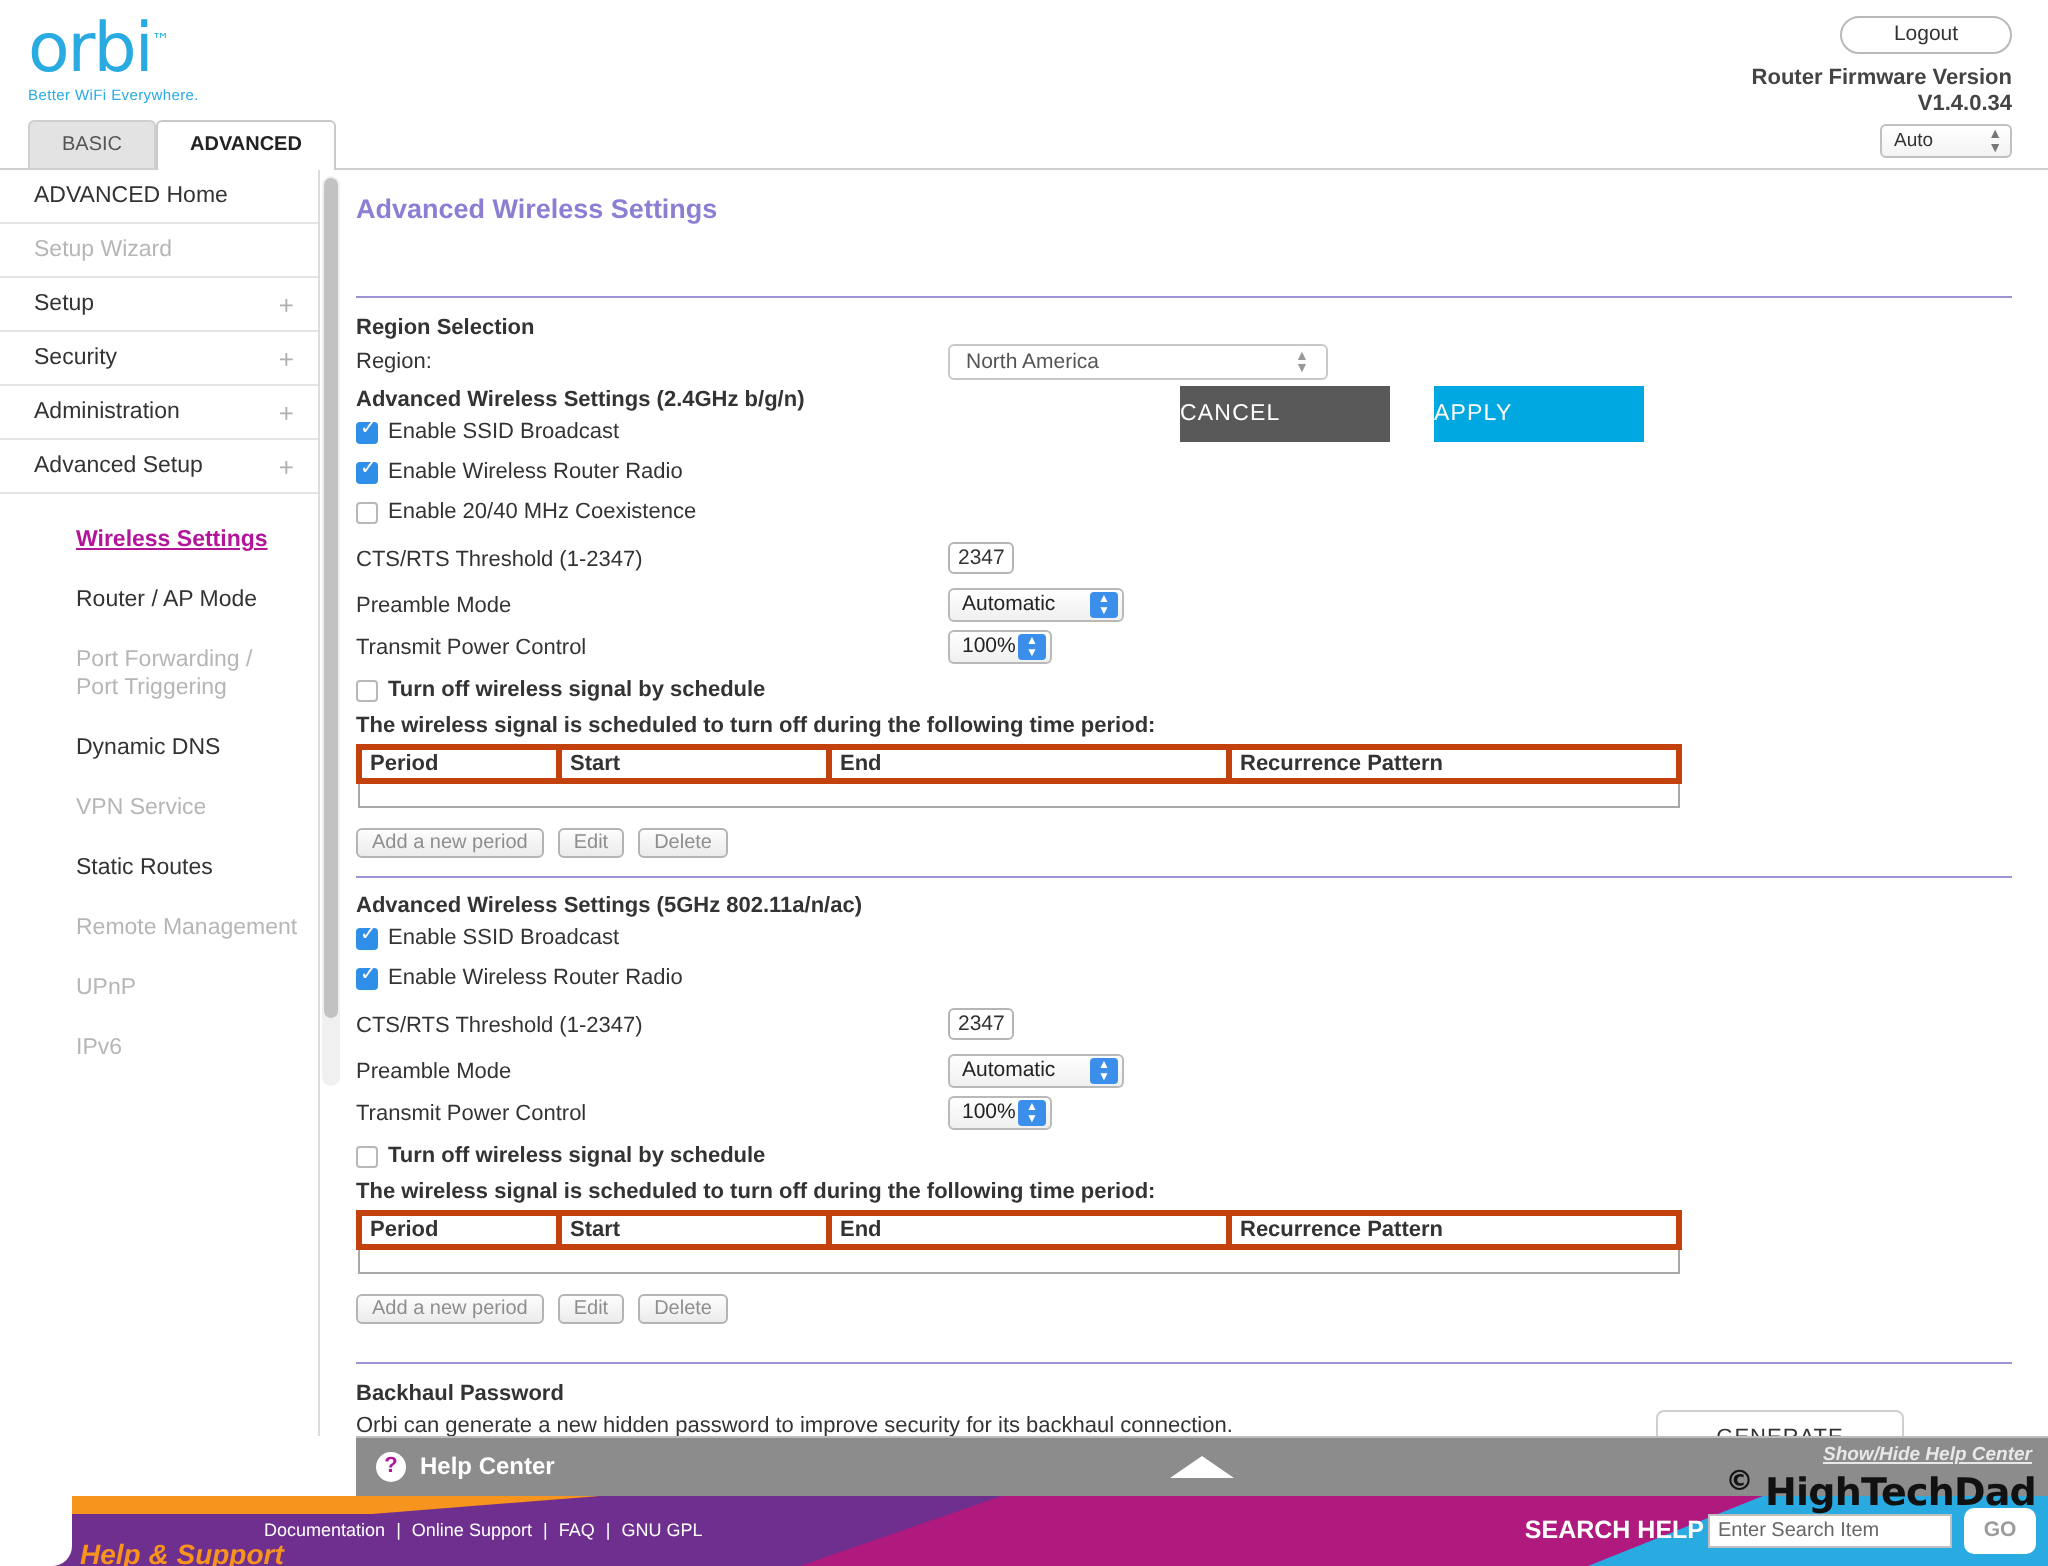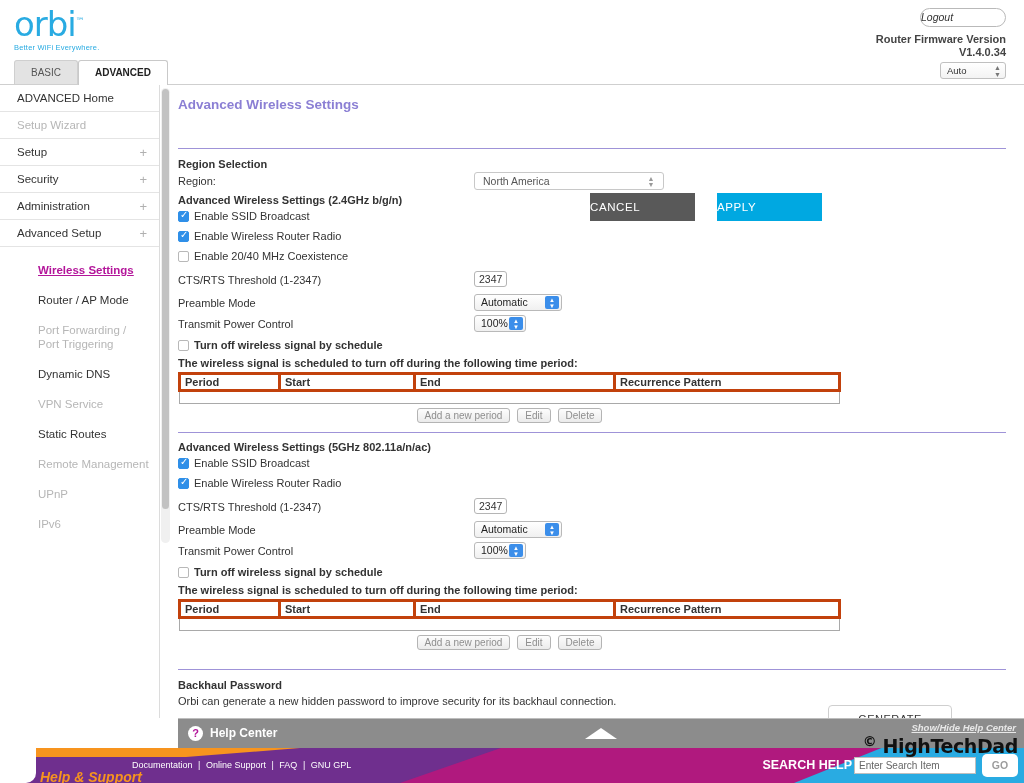--- a/index.html
+++ b/index.html
@@ -15,21 +15,21 @@
   .header { position:relative; height:86px; background:#fff; }
   .logo-wrap { position:absolute; left:14px; top:4px; }
   .logo-text { font-size:34px; font-weight:400; color:#29abe2; letter-spacing:-1px; line-height:34px;
                font-family:"DejaVu Sans", sans-serif; }
   .logo-tm { font-size:9px; vertical-align:super; color:#29abe2; }
   .logo-tag { font-size:7.5px; color:#29abe2; margin-top:2px; letter-spacing:.2px; }
 
   .logout-btn {
     position:absolute; right:18px; top:8px; width:86px; height:19px;
     border:1px solid #b9b9b9; border-radius:10px; background:#fff;
-    font-size:10.5px; color:#333; text-align:left; line-height:17px; cursor:pointer;font-style:italic;
+    font-size:10.5px; color:#333; text-align:center; line-height:17px; cursor:pointer;
   }
   .fw-line { position:absolute; right:18px; text-align:right; font-size:11px; font-weight:bold; color:#444; }
   .fw1 { top:33px; }
   .fw2 { top:46px; }
   .auto-select {
     position:absolute; right:18px; top:62px; width:66px; height:17px;
     border:1px solid #c0c0c0; border-radius:3px; background:linear-gradient(#fff,#f3f3f3);
     font-size:9.5px; color:#333; line-height:15px; padding-left:6px; cursor:pointer;
   }
   .auto-select .stp { position:absolute; right:4px; top:1px; font-size:7px; color:#777; line-height:7px; }
@@ -118,21 +118,21 @@
   .selbox.region .arrows { background:transparent; color:#999; font-size:7px; right:5px; top:2px; }
 
   .note { font-size:11px; font-weight:bold; color:#333; }
 
   table.sched { width:663px; border-collapse:collapse; margin-top:3px; }
   table.sched th {
     border:3px solid #c2410c; background:#fff; font-size:11px; font-weight:bold; color:#333;
     text-align:left; padding:1px 4px; height:15px;
   }
   table.sched td { border:1px solid #a9a9a9; height:13px; }
-  .sched-btns { width:663px; display:flex; justify-content:center; gap:7px; margin-top:4px; }
+  .sched-btns { width:663px; display:flex; justify-content:flex-start; gap:7px; margin-top:10px; }
   .gbtn {
     background:linear-gradient(#fdfdfd,#ebebeb); border:1px solid #b4b4b4; border-radius:3px;
     font-size:10px; color:#8e8e8e; padding:1px 7px; height:15px; line-height:12px; cursor:pointer;
   }
 
   .bh-title { font-weight:bold; font-size:11px; margin:0 0 4px 0; }
   .bh-text { font-size:11px; color:#333; }
   .generate-btn {
     position:absolute; right:72px; top:620px; width:124px; height:29px; line-height:27px;
     text-align:center; border:1px solid #cfcfcf; border-radius:4px; background:#fff;

